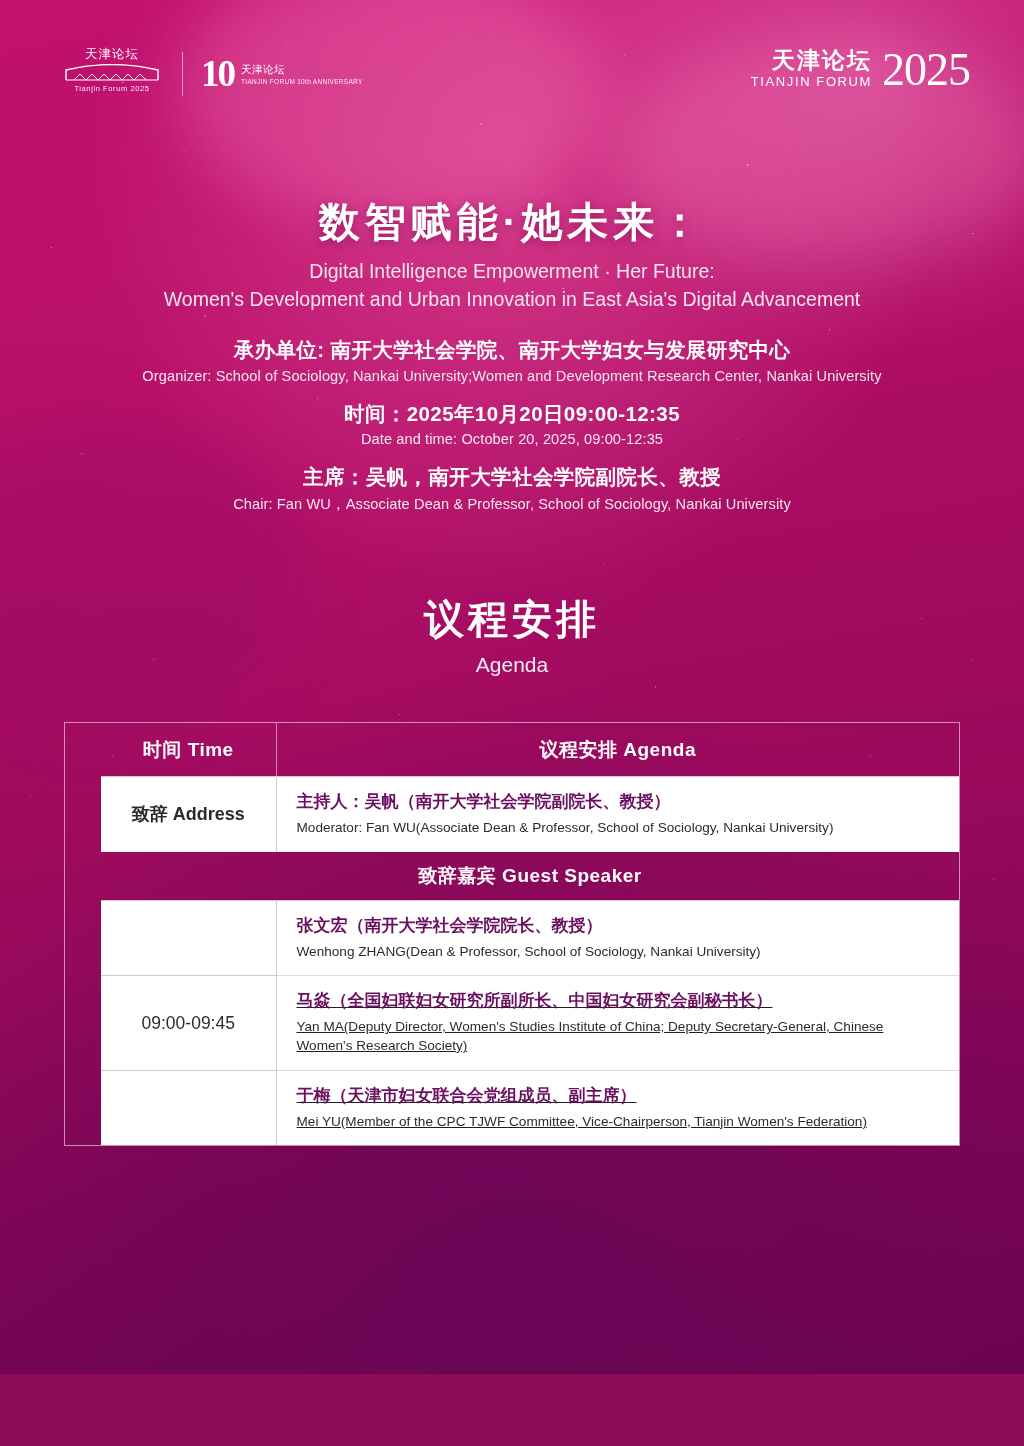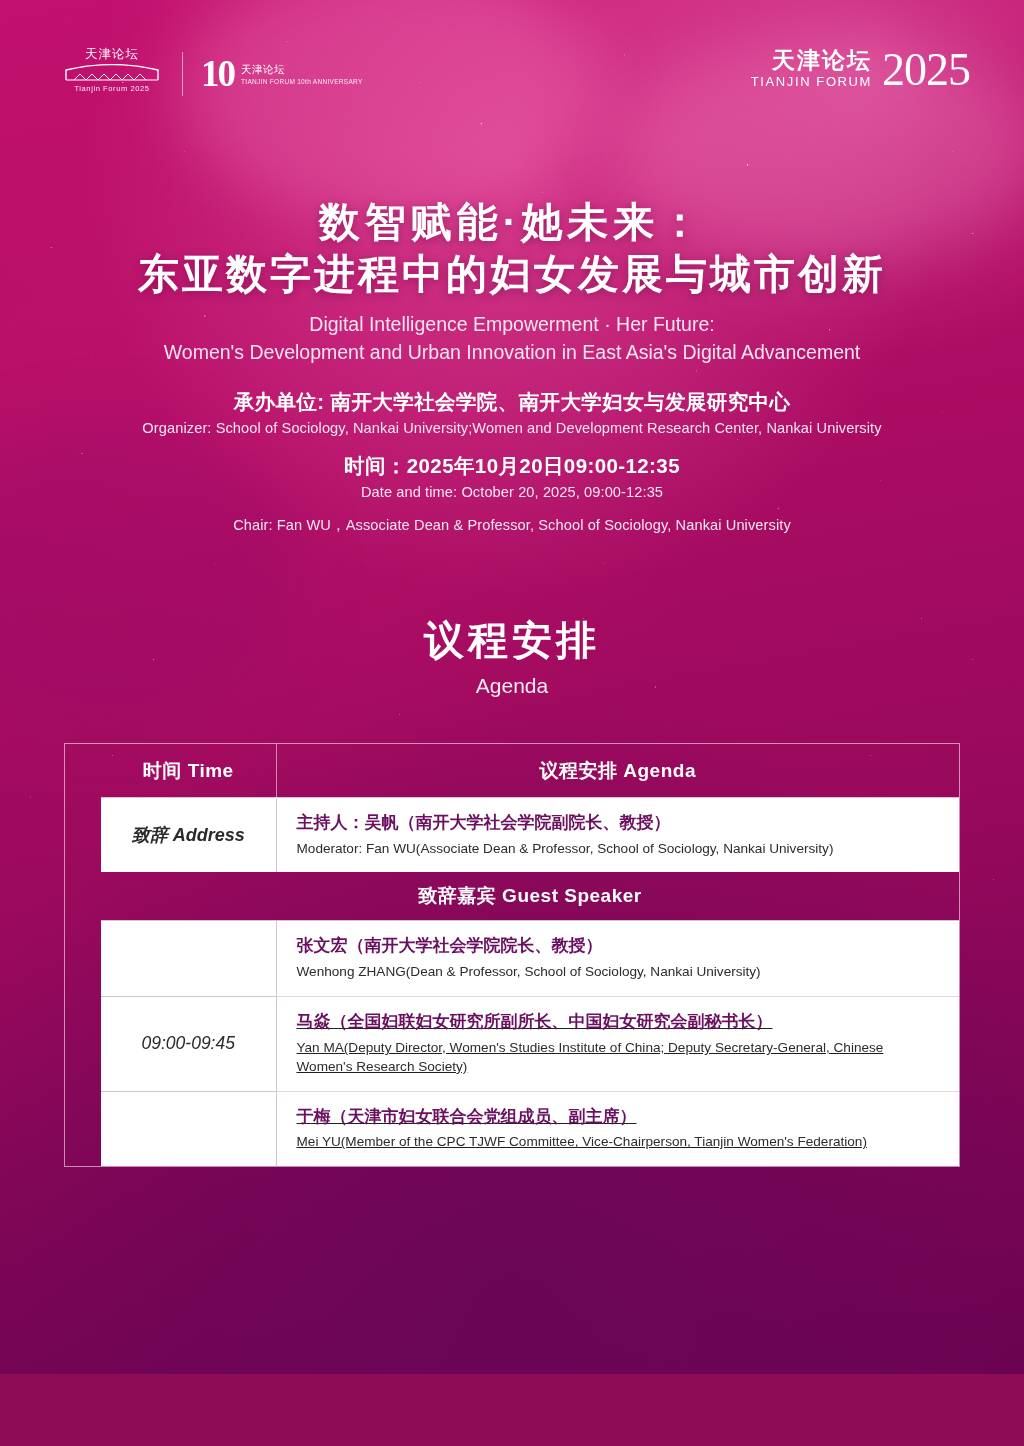--- a/index.html
+++ b/index.html
@@ -278,21 +278,20 @@
   .th-row td.th-time { border-right: 1px solid rgba(255,255,255,0.5); }
   .cell-time {
     background: #fff;
     color: #2b2b2b;
     text-align: center;
     font-size: 18px;
     font-weight: bold;
     border-right: 1px solid #d7c3d2;
     border-top: 1px solid #d7c3d2;
     padding: 8px 4px;
-    font-style: italic;
   }
   .cell-time.plain { font-weight: normal; font-size: 17.5px; }
   .cell-time.blank { border-top: 1px solid #d7c3d2; }
   .cell-body {
     background: #fff;
     color: #1f1f1f;
     padding: 14px 18px 14px 20px;
     border-top: 1px solid #d7c3d2;
     vertical-align: middle;
   }
@@ -355,35 +354,35 @@
       <div class="lr-names">
         <div class="lr-cn">天津论坛</div>
         <div class="lr-en">TIANJIN FORUM</div>
       </div>
       <div class="lr-year">2025</div>
     </div>
   </div>
 
   <div class="title-block">
     <div class="title-cn-1">数智赋能·她未来：</div>
-    <div class="title-cn-2">东亚数字进程中的妇女发展与城市创新</div>
     <div class="title-en">Digital Intelligence Empowerment · Her Future:</div>
     <div class="title-en" style="margin-top:0">Women's Development and Urban Innovation in East Asia's Digital Advancement</div>
   </div>
 
   <div class="meta-block">
     <div class="meta-row">
       <div class="meta-cn">承办单位: 南开大学社会学院、南开大学妇女与发展研究中心</div>
       <div class="meta-en">Organizer: School of Sociology, Nankai University;Women and Development Research Center, Nankai University</div>
     </div>
     <div class="meta-row">
       <div class="meta-cn">时间：2025年10月20日09:00-12:35</div>
       <div class="meta-en">Date and time: October 20, 2025,  09:00-12:35</div>
     </div>
     <div class="meta-row">
+      <div class="meta-cn">主席：吴帆，南开大学社会学院副院长、教授</div>
       <div class="meta-en">Chair: Fan WU，Associate Dean &amp; Professor, School of Sociology, Nankai University</div>
     </div>
   </div>
 
   <div class="agenda-head">
     <div class="agenda-cn">议程安排</div>
     <div class="agenda-en">Agenda</div>
   </div>
 
   <div class="table-wrap">

